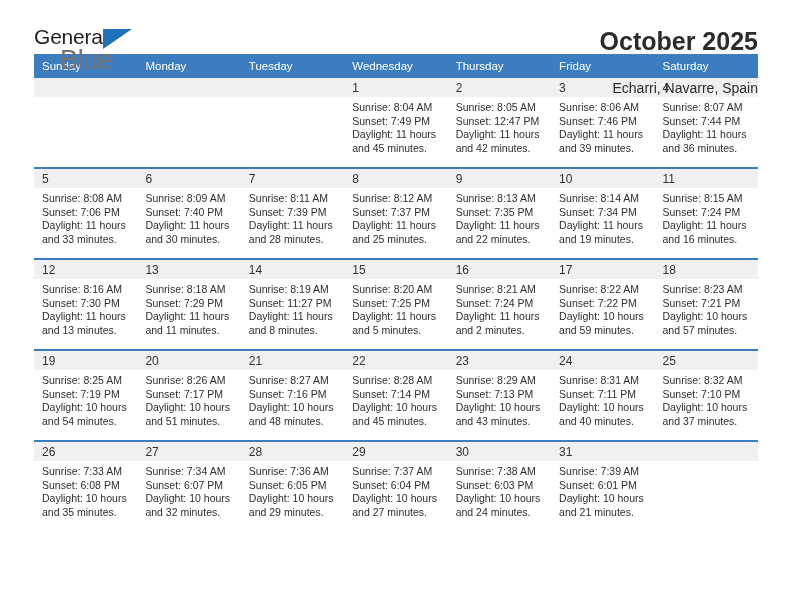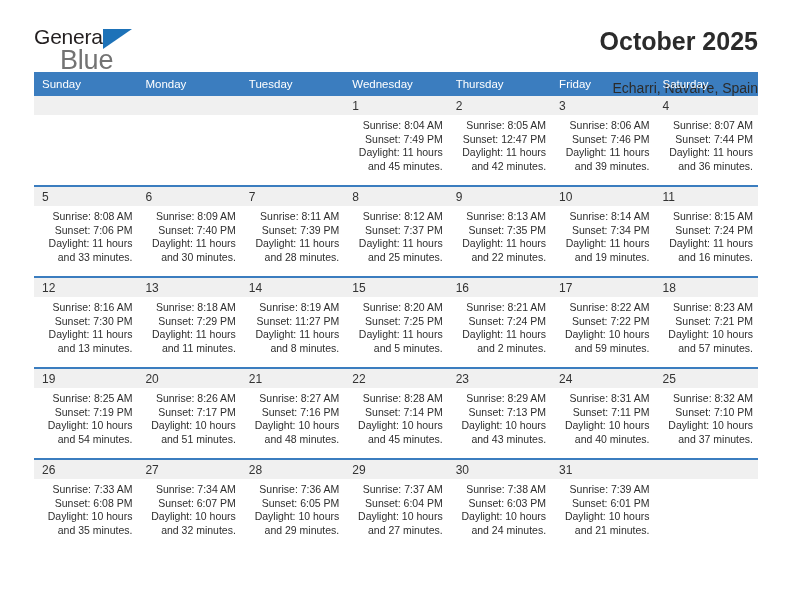--- a/index.html
+++ b/index.html
@@ -20,21 +20,21 @@
     height: 612px;
     box-sizing: border-box;
     padding: 0 34px;
   }
 
   
   .topbar {
     display: flex;
     align-items: flex-start;
     justify-content: space-between;
-    height: 72px;
+    height: 54px;
     padding-top: 26px;
     box-sizing: border-box;
   }
   .logo {
     position: relative;
     width: 110px;
     height: 44px;
     line-height: 1;
     user-select: none;
   }
@@ -116,21 +116,20 @@
     color: #333333;
     padding: 3px 0 4px 8px;
     height: 19px;
     box-sizing: border-box;
   }
   .dayinfo {
     padding: 4px 5px 0 8px;
     font-size: 10.5px;
     line-height: 13.6px;
     color: #2e2e2e;
-    text-align: right;
   }
   .dayinfo div {
     white-space: nowrap;
   }
 </style>
 </head>
 <body>
 
 <div class="page">
 

